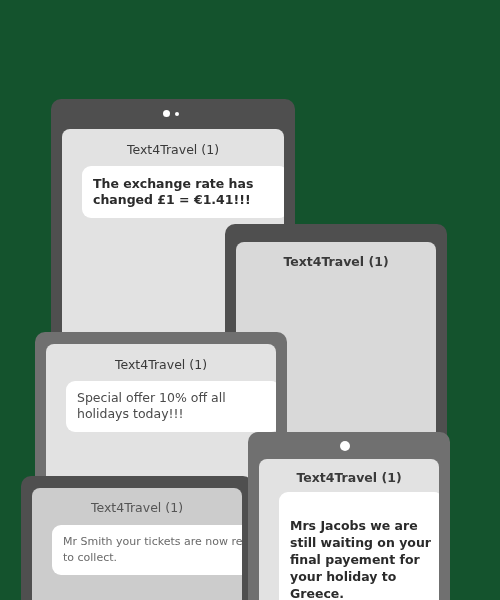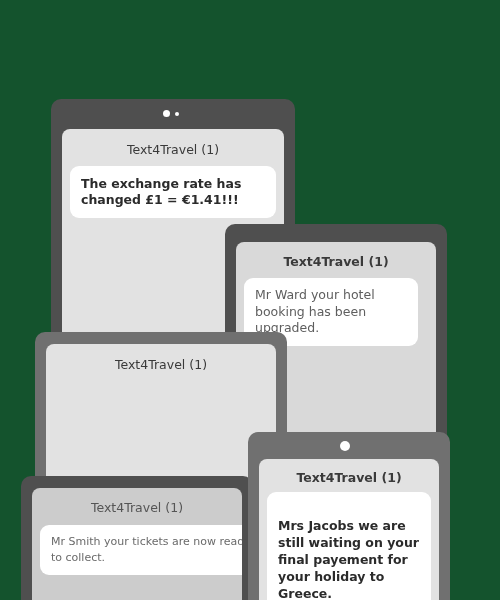--- a/index.html
+++ b/index.html
@@ -38,20 +38,21 @@
   .app-title {
     text-align: center;
     color: #3a3a3a;
     white-space: nowrap;
   }
   .bubble {
     position: absolute;
     box-sizing: border-box;
     background: #ffffff;
     border-radius: 9px;
+    margin-left: 12px;
   }
   .bubble .msg {
     margin: 0;
   }
 
   
   #phone-1 {
     left: 51px; top: 99px;
     width: 244px; height: 485px;
     background: #4f4f4f;
@@ -219,29 +220,29 @@
       <div class="app-title">Text4Travel (1)</div>
       <div class="bubble">
         <p class="msg">The exchange rate has changed £1 = €1.41!!!</p>
       </div>
     </div>
   </div>
 
   <div class="phone" id="phone-2">
     <div class="screen">
       <div class="app-title">Text4Travel (1)</div>
-      <div class="bubble">
-        <p class="msg">Mr Ward your hotel booking has been upgraded.</p>
-      </div>
     </div>
   </div>
 
   <div class="phone" id="phone-3">
     <div class="screen">
       <div class="app-title">Text4Travel (1)</div>
+      <div class="bubble">
+        <p class="msg">Special offer 10% off all holidays today!!!</p>
+      </div>
     </div>
   </div>
 
   <div class="phone" id="phone-4">
     <div class="screen">
       <div class="app-title">Text4Travel (1)</div>
       <div class="bubble">
         <p class="msg">Mr Smith your tickets are now ready to collect.</p>
       </div>
     </div>

